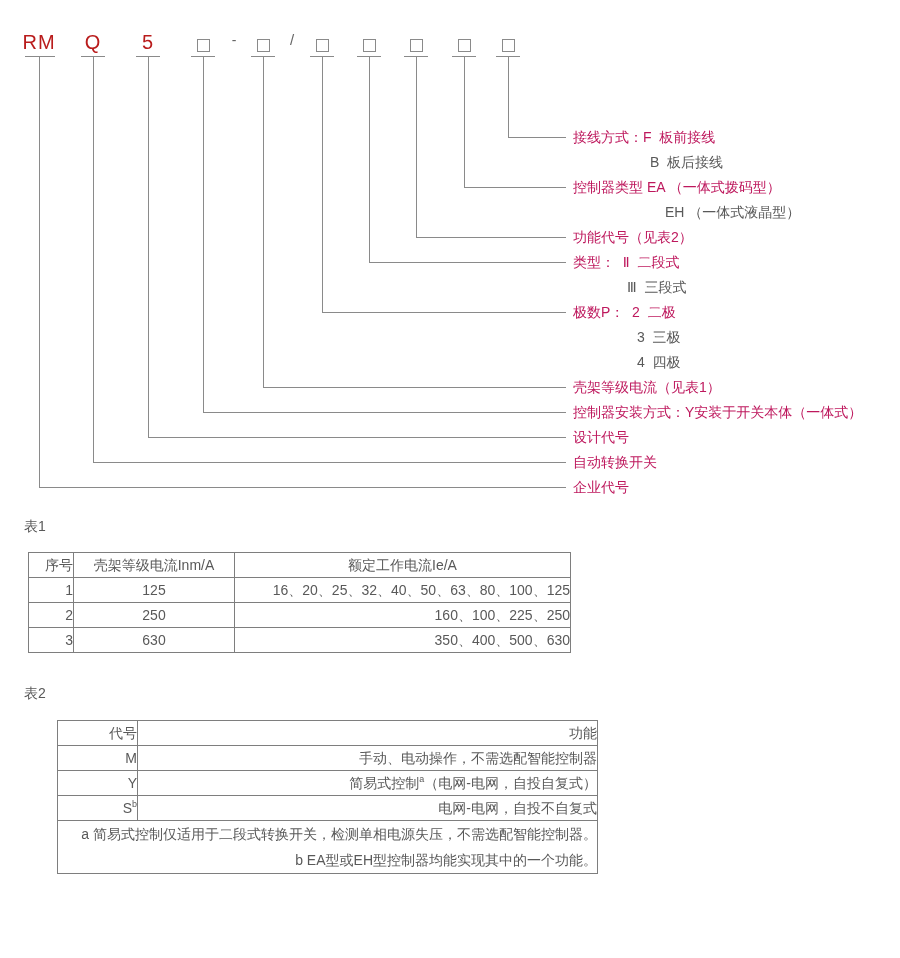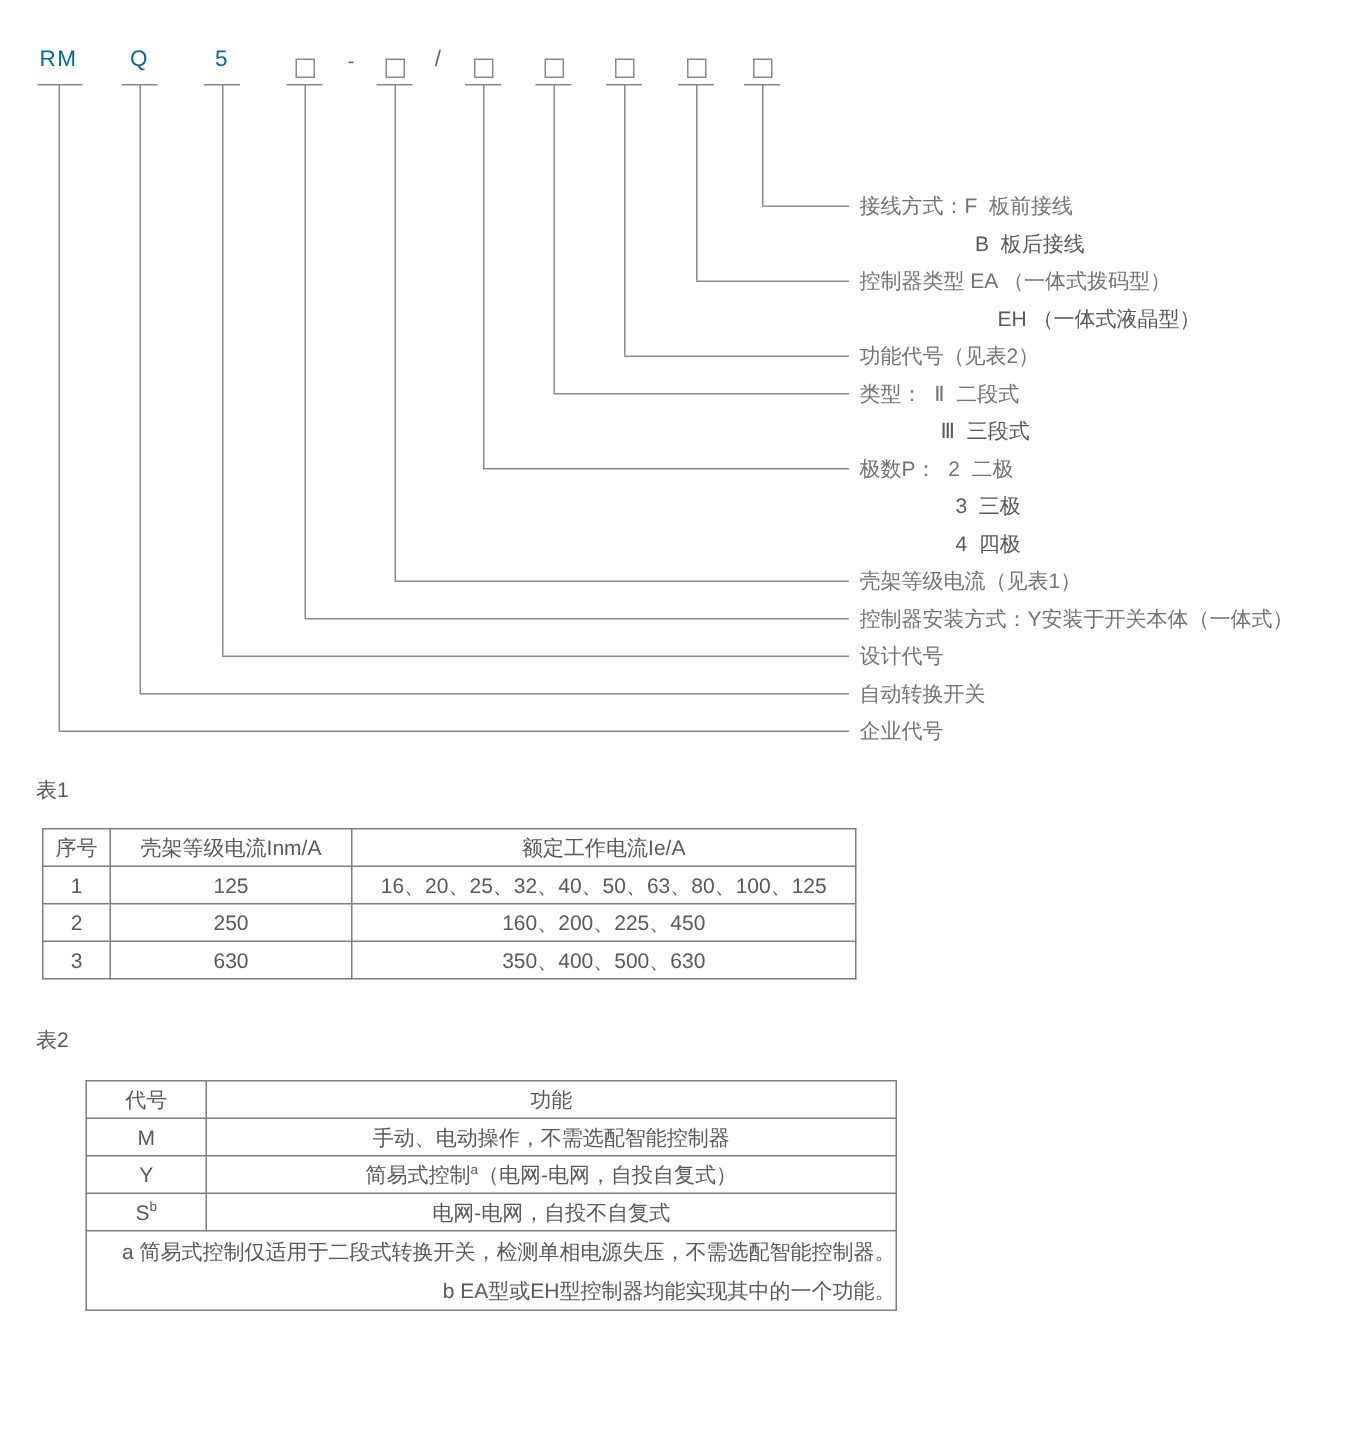--- a/index.html
+++ b/index.html
@@ -1,35 +1,35 @@
 <!DOCTYPE html>
 <html><head>
 <meta charset="utf-8">
 <style>
   html,body{margin:0;padding:0;background:#ffffff;}
   .page{position:relative;width:900px;height:958px;background:#fff;
         font-family:"Liberation Sans","DejaVu Sans",sans-serif;
         color:#595959;font-size:14px;overflow:hidden;}
   
-  .sym{position:absolute;top:31px;transform:translateX(-50%);font-size:15px;color:#0369a1;letter-spacing:1px;}
+  .sym{position:absolute;top:31px;transform:translateX(-50%);font-size:20px;color:#b91c1c;letter-spacing:1px;}
   .sep{position:absolute;top:32px;transform:translateX(-50%);font-size:14px;color:#666;}
   .box{position:absolute;top:39px;width:13px;height:13px;border:1px solid #8a8a8a;box-sizing:border-box;}
   .ul{position:absolute;top:56px;width:24px;height:0;border-top:1px solid #8a8a8a;}
   .vl{position:absolute;width:0;border-left:1px solid #8a8a8a;}
   .hl{position:absolute;height:0;border-top:1px solid #8a8a8a;}
-  .lbl{position:absolute;left:573px;line-height:20px;white-space:pre;color:#737373;}
+  .lbl{position:absolute;left:573px;line-height:20px;white-space:pre;color:#be185d;}
   .slbl{position:absolute;line-height:20px;white-space:pre;color:#595959;}
   
   .cap{position:absolute;left:24px;line-height:18px;color:#595959;}
   .tbl{position:absolute;border-collapse:collapse;table-layout:fixed;font-size:14px;color:#595959;}
   .tbl th,.tbl td{border:1px solid #7e7e7e;font-weight:normal;height:24px;line-height:24px;
                   padding:0;overflow:hidden;white-space:nowrap;}
   #t1{left:28px;top:552px;width:542px;}
   #t2{left:30px;top:720px;width:540px;margin-left:27px;}
-  .tl{text-align:center;} .ctr{text-align:center;}
+  .tl{text-align:right;} .ctr{text-align:center;}
   .p6{padding-left:6px;} .p13{padding-left:13px;} .p45{padding-left:45px;}
   sup{font-size:9px;vertical-align:super;line-height:0;}
   .fn{white-space:normal;height:auto;line-height:25px;padding:1px 3px;text-align:left;}
   .fn div{line-height:26px;text-align:right;}
 </style>
 </head>
 <body>
 
 <div class="page">
 
@@ -114,21 +114,21 @@
       <th class="ctr">额定工作电流Ie/A</th>
     </tr>
     <tr>
       <td class="tl p6">1</td>
       <td class="ctr">125</td>
       <td class="tl p13">16、20、25、32、40、50、63、80、100、125</td>
     </tr>
     <tr>
       <td class="tl p6">2</td>
       <td class="ctr">250</td>
-      <td class="tl p13">160、200、225、450</td>
+      <td class="tl p13">160、100、225、250</td>
     </tr>
     <tr>
       <td class="tl p6">3</td>
       <td class="ctr">630</td>
       <td class="tl p13">350、400、500、630</td>
     </tr>
   </tbody>
     </table>
 
   <div class="cap" style="top:684px">表2</div>

